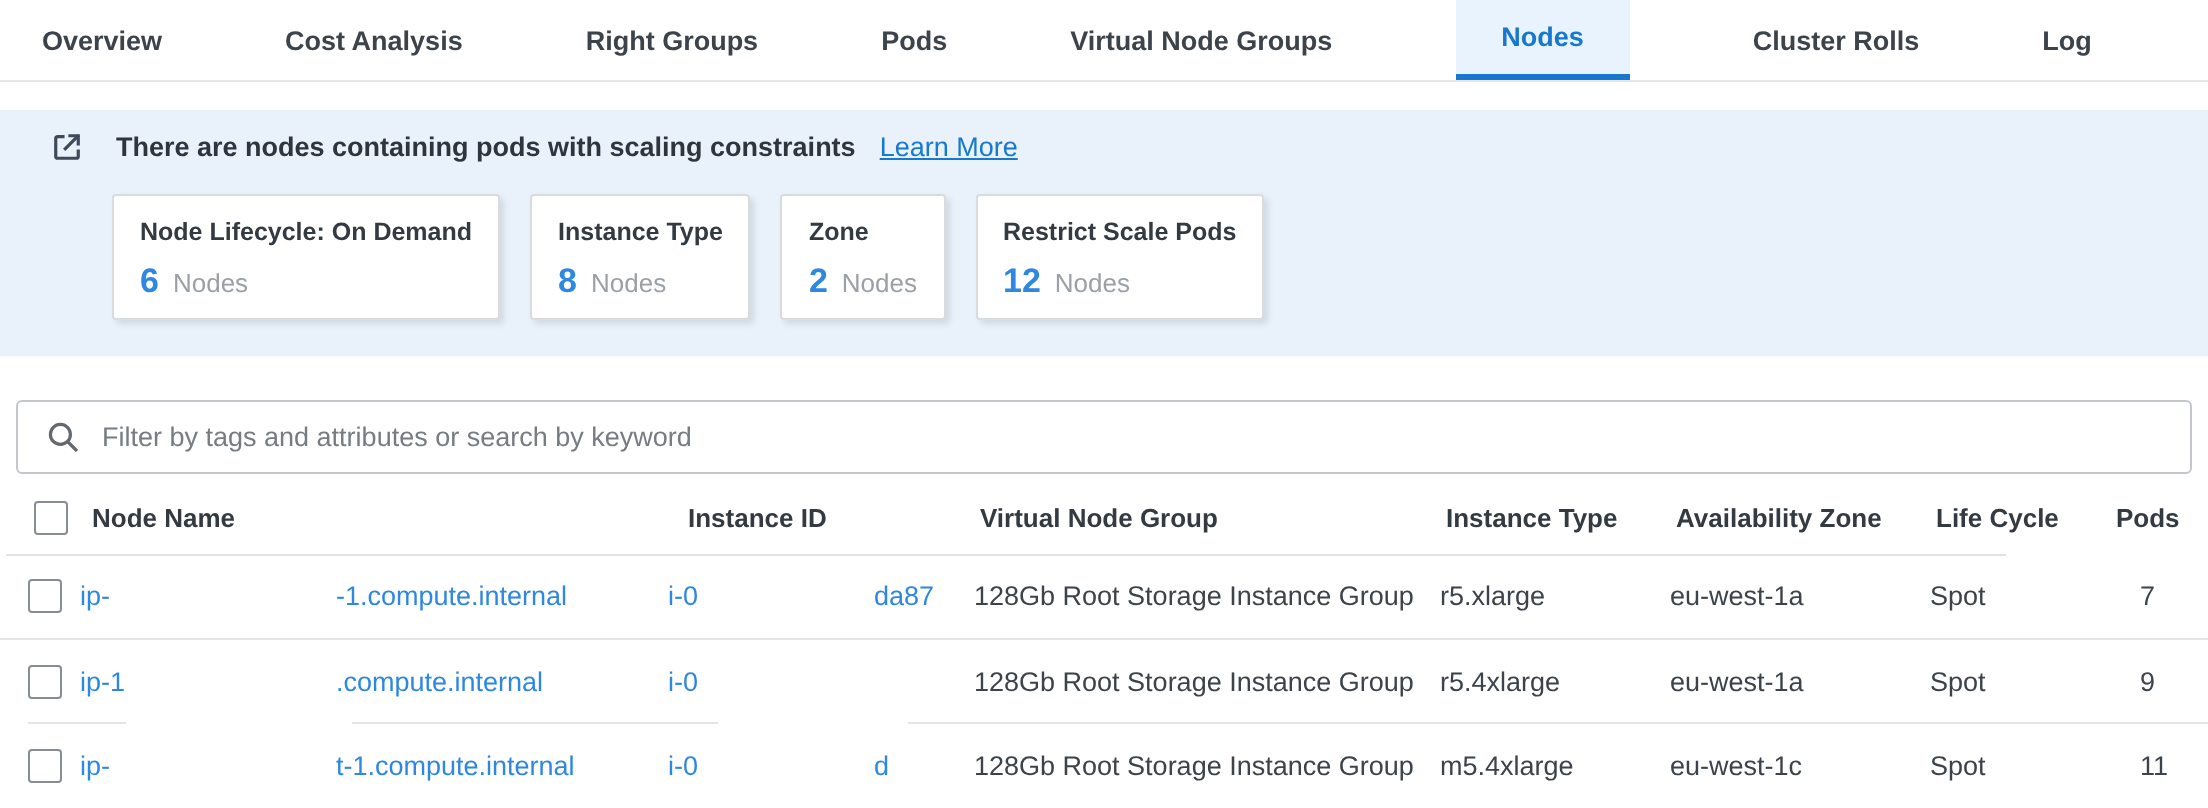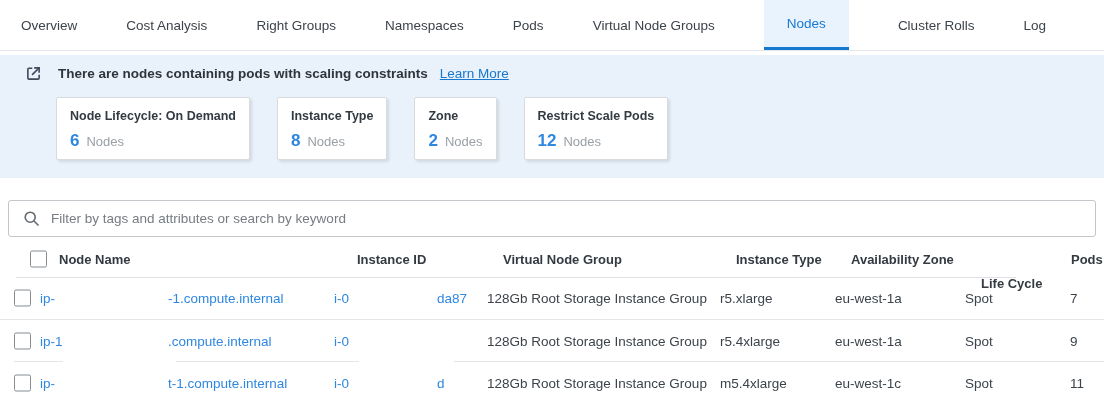--- a/index.html
+++ b/index.html
@@ -1,76 +1,75 @@
 <!DOCTYPE html>
 <html><head>
 <meta charset="utf-8">
 <style>
   html,body{margin:0;padding:0;background:#fff;}
   #app{position:relative;width:1104px;height:404px;background:#fff;overflow:hidden;
        font-family:"Liberation Sans","DejaVu Sans",sans-serif;color:#3a4149;}
 
   
-  .tabbar{position:absolute;top:0;left:0;width:1104px;height:51px;
+  .tabbar{position:absolute;top:0;left:0;width:1104px;height:41px;
           display:flex;justify-content:space-between;align-items:stretch;
-          padding:0 58px 0 21px;box-sizing:border-box;border-bottom:1px solid #e4e7ea;}
+          padding:0 58px 0 21px;box-sizing:border-box;border-bottom:1px solid #e4e7ea;font-weight:bold;}
   .tab{display:flex;align-items:center;font-size:13.5px;color:#3c434a;cursor:pointer;white-space:nowrap;}
   .tab.active{background:#e8f3fd;color:#1778cf;padding:0 23px;border-bottom:3px solid #1778cf;box-sizing:border-box;}
 
   
   .banner{position:absolute;top:55px;left:0;width:1104px;height:123px;background:#e9f1fa;}
   .banner-head{position:absolute;top:10px;left:25px;display:flex;align-items:center;gap:16px;}
   .banner-icon{width:17px;height:17px;display:block;}
   .banner-msg{font-size:13.5px;font-weight:700;color:#2f353c;}
   .banner-link{font-size:13.5px;color:#1778cf;text-decoration:underline;cursor:pointer;margin-left:-4px;}
-  .cards{position:absolute;top:42px;left:56px;display:flex;gap:27px;}
+  .cards{position:absolute;top:42px;left:56px;display:flex;gap:15px;}
   .card{background:#fff;border:1px solid #d8dcdf;border-radius:2px;
         box-shadow:2px 2px 3px rgba(0,0,0,0.10);padding:11px 13px 10px 13px;height:63px;box-sizing:border-box;}
   .card-title{font-size:12.5px;font-weight:700;color:#333a41;white-space:nowrap;}
   .card-num-row{margin-top:8px;display:flex;align-items:baseline;gap:7px;}
   .card-num{font-size:17px;font-weight:700;color:#2e87e0;}
   .card-unit{font-size:13px;color:#9aa0a6;}
 
   
   .searchbar{position:absolute;top:200px;left:8px;width:1088px;height:37px;box-sizing:border-box;
              border:1px solid #c3c7cc;border-radius:3px;background:#fff;display:flex;align-items:center;padding:0 10px;}
   .search-icon{width:18px;height:18px;margin:0 8px 0 4px;flex:none;}
   .searchbar input{border:0;outline:0;flex:1;font-size:13.5px;color:#3a4149;background:transparent;
                    font-family:"Liberation Sans","DejaVu Sans",sans-serif;}
   .searchbar input::placeholder{color:#767c82;opacity:1;}
 
   
-  .thead{position:absolute;top:240px;left:16px;width:1000px;height:37px;border-bottom:1px solid #dfe2e6;}
+  .thead{position:absolute;top:240px;left:3px;width:1000px;height:37px;border-bottom:1px solid #dfe2e6;}
   .th{position:absolute;top:50%;transform:translateY(-50%);font-size:13px;font-weight:700;color:#333a41;white-space:nowrap;}
   .row{position:absolute;left:0;width:1104px;height:42px;text-align:center;}
   .row1{top:277px;border-bottom:1px solid #e3e6e9;}
   .row2{top:320px;}
   .row3{top:362px;}
   .cell{position:absolute;top:50%;transform:translateY(-50%);font-size:13.5px;color:#3c434a;white-space:nowrap;}
   .blue{color:#2e87e0;cursor:pointer;}
   .checkbox{position:absolute;top:50%;transform:translateY(-50%);left:14px;width:15px;height:15px;
             border:1px solid #878d93;border-radius:2px;background:#fff;cursor:pointer;}
   .th-check{left:14px;top:50%;transform:translateY(-50%);position:absolute;}
   .c-name{left:40px;} .c-name-sfx{left:168px;} .c-id{left:334px;} .c-id-sfx{left:437px;}
   .c-vng{left:487px;} .c-type{left:720px;} .c-az{left:835px;} .c-lc{left:965px;} .c-pods{left:1070px;}
   .h-name{left:43px;} .h-id{left:341px;} .h-vng{left:487px;} .h-type{left:720px;}
-  .h-az{left:835px;} .h-lc{left:965px;margin-top:24px;} .h-pods{left:1055px;}
+  .h-az{left:835px;} .h-lc{left:965px;} .h-pods{left:1055px;}
   .divider-seg{position:absolute;top:361px;height:1px;background:#e3e6e9;}
   .seg-a{left:14px;width:49px;} .seg-b{left:176px;width:183px;} .seg-c{left:454px;width:650px;}
 </style>
 </head>
 <body>
 
 <div id="app">
 
   <div class="tabbar">
     <div class="tab">Overview</div>
     <div class="tab">Cost Analysis</div>
     <div class="tab">Right Groups</div>
-    <div class="tab">Namespaces</div>
     <div class="tab">Pods</div>
     <div class="tab">Virtual Node Groups</div>
     <div class="tab active">Nodes</div>
     <div class="tab">Cluster Rolls</div>
     <div class="tab">Log</div>
   </div>
 
   <div class="banner">
     <div class="banner-head">
       <svg class="banner-icon" viewBox="0 0 16 16" fill="none" stroke="#3e4a5a" stroke-width="1.5" stroke-linecap="square">

